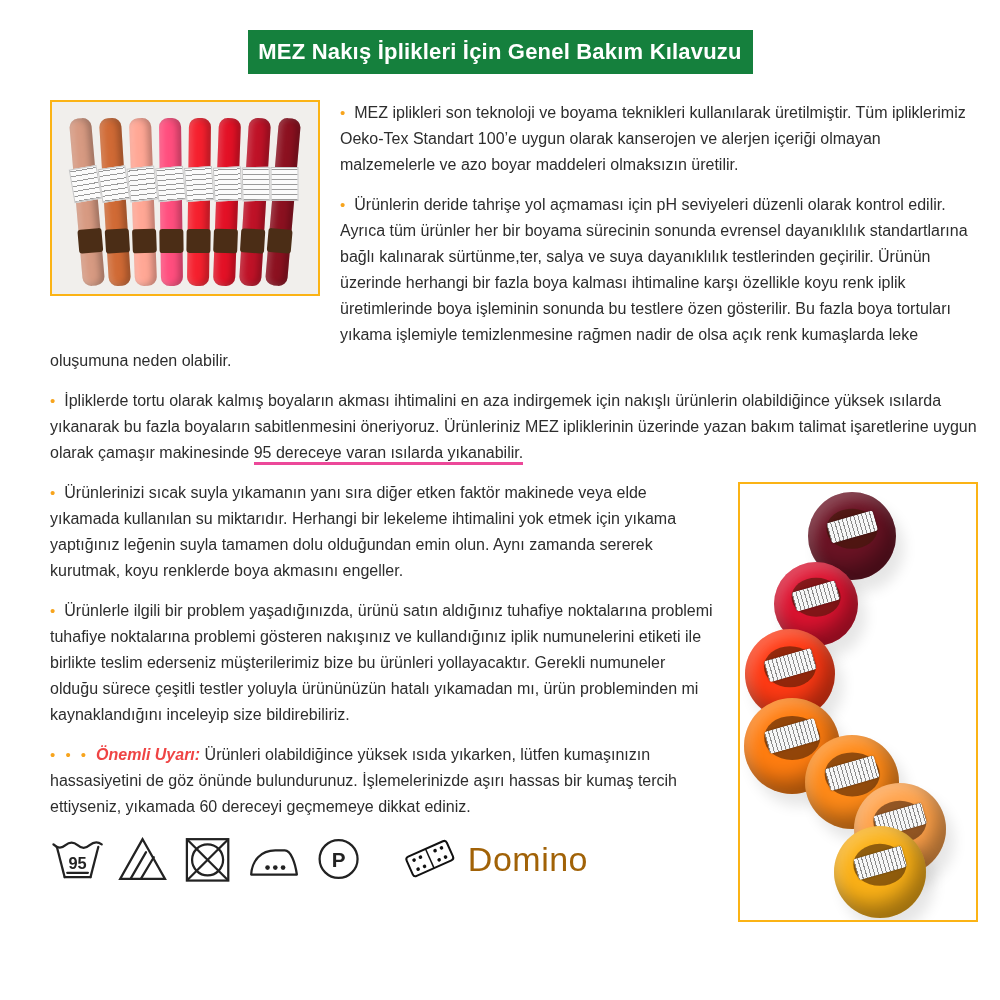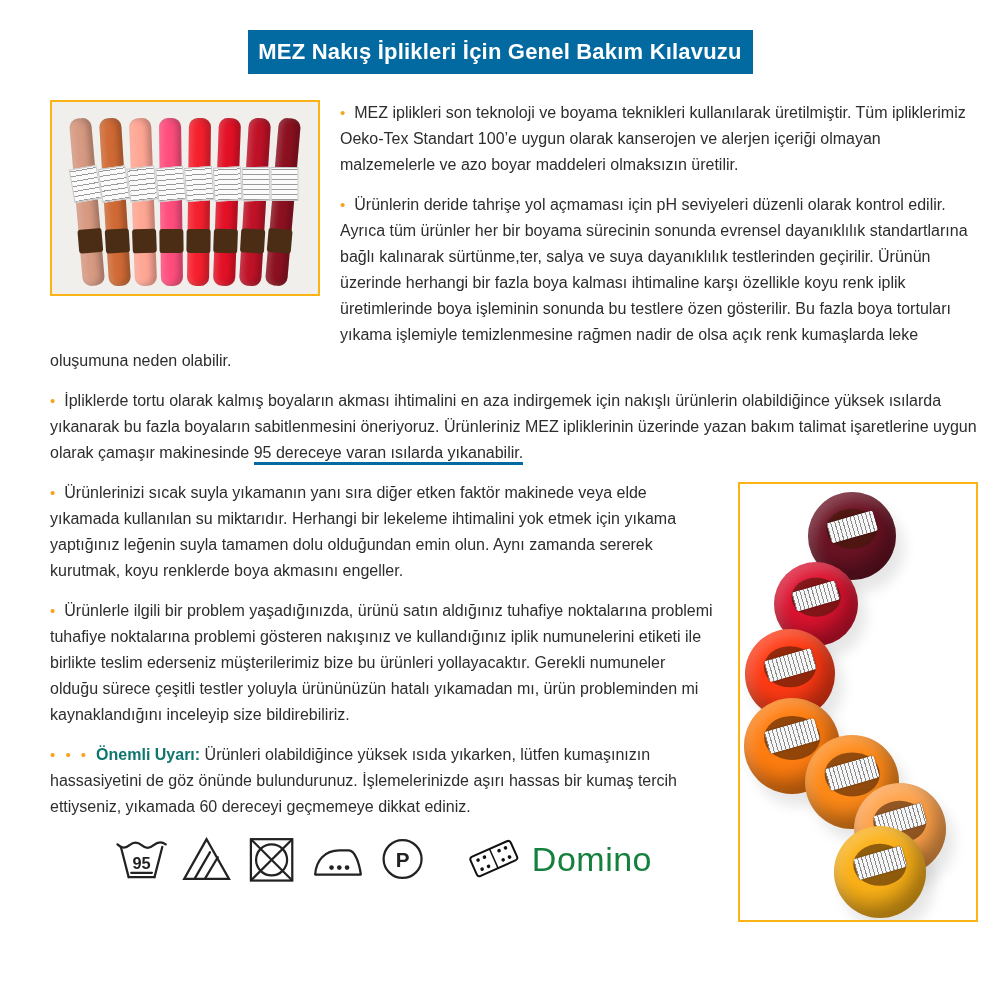--- a/index.html
+++ b/index.html
@@ -1,32 +1,32 @@
 <!DOCTYPE html>
 <html><head>
 <meta charset="utf-8">
 <style>
   html,body{margin:0;padding:0;}
   body{
     width:1000px;height:1000px;overflow:hidden;background:#ffffff;
     font-family:"Liberation Sans",sans-serif;color:#2d2d2d;
   }
   .banner{
-    width:505px;margin:30px auto 0;background:#0369a1;color:#fff;
+    width:505px;margin:30px auto 0;background:#15803d;color:#fff;
     text-align:center;font-size:22px;font-weight:bold;padding:9px 0;
     letter-spacing:.2px;
   }
   .content{
     padding:26px 22px 0;font-size:16px;line-height:26px;margin-left:28px;
   }
   .para{margin:0 0 14px 0;}
   .bullet{color:#F7A41D;margin-right:9px;font-size:15px;}
-  .underline-accent{border-bottom:3px solid #0369a1;padding-bottom:1px;}
+  .underline-accent{border-bottom:3px solid #ec4899;padding-bottom:1px;}
   .warning-bullets{color:#F7A41D;letter-spacing:3px;margin-right:7px;font-size:15px;}
-  .warning-label{color:#0f766e;font-weight:bold;}
+  .warning-label{color:#ef4444;font-weight:bold;font-style:italic;}
 
   
   .photo{border:2px solid #FBB315;position:relative;overflow:hidden;background:#fff;}
   .photo-left{float:left;width:266px;height:192px;margin:0 20px 38px 0;background:#f1efec;}
   .photo-right{float:right;width:236px;height:436px;margin:2px 0 12px 22px;}
 
   
   .skeins-row{display:flex;justify-content:center;align-items:flex-end;height:100%;padding-bottom:8px;box-sizing:border-box;}
   .skein{width:22px;height:168px;border-radius:9px;position:relative;margin:0 3px;flex:none;
     box-shadow:inset -4px 0 7px rgba(0,0,0,.28), inset 3px 0 6px rgba(255,255,255,.22);}
@@ -40,32 +40,32 @@
   .ball{position:absolute;border-radius:50%;
     box-shadow:inset -9px -13px 20px rgba(0,0,0,.38), inset 6px 8px 14px rgba(255,255,255,.25), 8px 12px 14px rgba(0,0,0,.10);}
   .ball-core{position:absolute;left:50%;top:42%;width:58%;height:46%;border-radius:50%;
     transform:translate(-50%,-50%);background:rgba(56,24,4,.55);}
   .ball-label{position:absolute;left:50%;top:40%;width:54%;height:24%;background:#f6f6f6;border-radius:3px;
     transform:translate(-50%,-50%) rotate(-16deg);
     background-image:repeating-linear-gradient(90deg,#8a8a8a 0 1px,transparent 1px 4px);
     box-shadow:0 0 2px rgba(0,0,0,.35);}
 
   
-  .footer{display:flex;align-items:center;margin-top:12px;justify-content:center;}
+  .footer{display:flex;align-items:center;margin-top:12px;}
   .care-symbols{display:flex;align-items:center;gap:10px;}
   svg.care{height:50px;width:auto;display:block;}
   svg.care text{font-family:"Liberation Sans",sans-serif;font-weight:bold;}
 
   .anchor-logo{margin-left:26px;width:132px;text-align:center;color:#B6985C;line-height:1;flex:none;}
   .anchor-word-row{font-family:"Liberation Serif",serif;font-size:40px;position:relative;}
   .anchor-reg{font-size:13px;vertical-align:top;position:relative;top:-2px;}
   .anchor-swash{display:block;margin:-10px auto 0;}
   .anchor-glyph{font-size:34px;margin-top:-24px;position:relative;}
 
-  .domino-logo{margin-left:36px;display:flex;align-items:center;gap:10px;color:#15803d;flex:none;}
+  .domino-logo{margin-left:36px;display:flex;align-items:center;gap:10px;color:#a16207;flex:none;}
   .domino-word{font-size:34px;letter-spacing:.5px;}
 </style>
 </head>
 <body>
 
 <div class="page">
 
   <div class="banner">
     <span>MEZ Nakış İplikleri İçin Genel Bakım Kılavuzu</span>
   </div>

